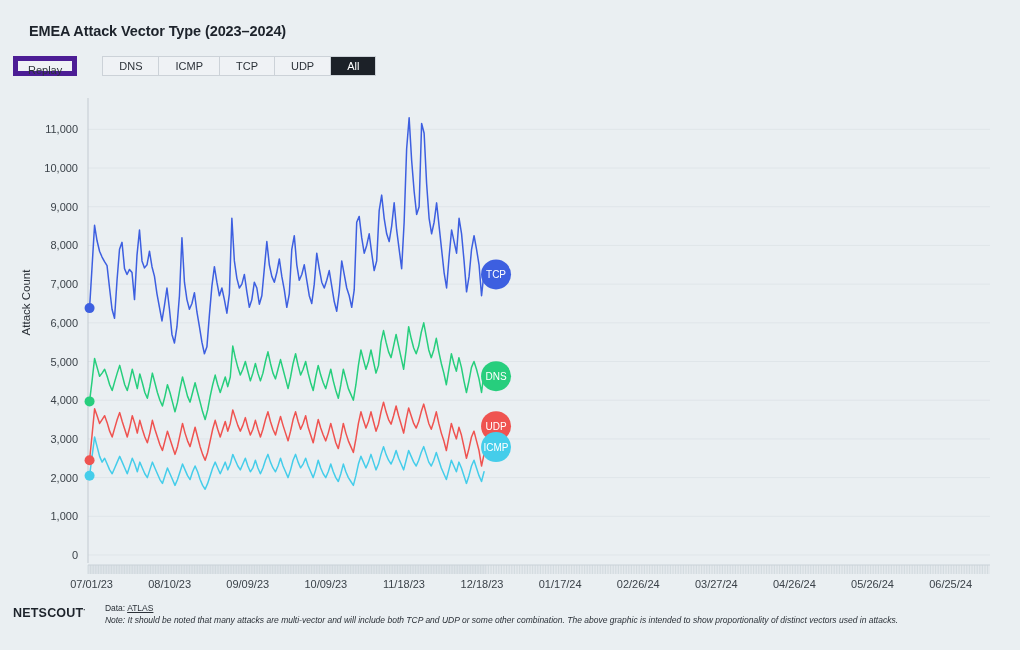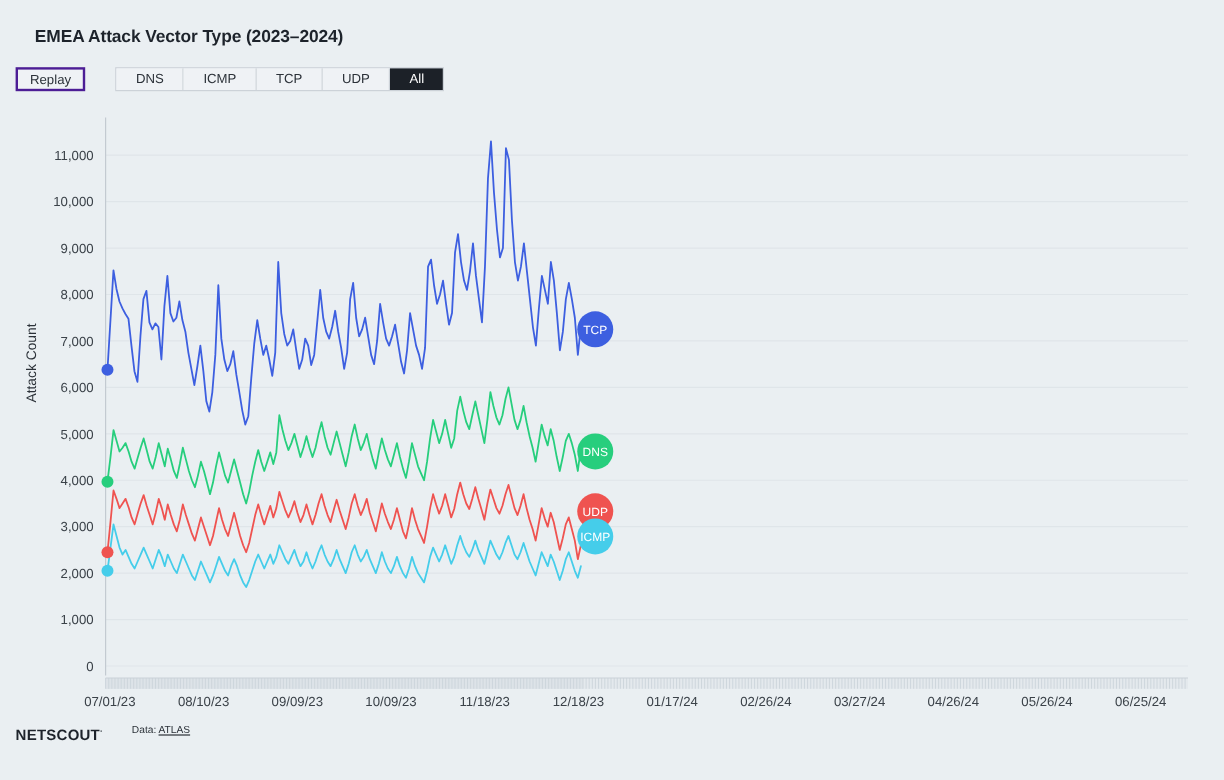--- a/index.html
+++ b/index.html
@@ -28,21 +28,21 @@
   
   #toolbar {
     position: absolute;
     left: 13px;
     top: 56px;
     display: flex;
     align-items: stretch;
     height: 20px;
   }
   .replay-btn {
-    border: 2px solid #4c1d95;
+    border: 5px solid #4c1d95;
     background: #eff2f5;
     color: #2b3138;
     font-size: 11px;
     font-family: "Liberation Sans", sans-serif;
     padding: 0 10px;
     height: 20px;
     line-height: 19px;
     box-sizing: border-box;
     cursor: pointer;
     user-select: none;
@@ -120,21 +120,21 @@
     margin-left: 13px;
     font-size: 12.5px;
     font-weight: bold;
     letter-spacing: 0.2px;
     color: #1d232b;
     white-space: nowrap;
     padding-top: 4px;
   }
   #netscout-logo sup { font-size: 7px; vertical-align: super; }
   #footer-text {
-    margin-left: 24px;
+    margin-left: 19px;
     font-size: 8.5px;
     color: #2b3138;
     line-height: 1.45;
     width: 900px;
   }
   .footer-note { font-style: italic; }
   #data-link {
     color: #2b3138;
     text-decoration: underline;
     cursor: pointer;
@@ -589,14 +589,15 @@
   </svg>
 </div>
 
 <div id="footer">
   <div id="netscout-logo"><span>NETSCOUT</span><sup>·</sup></div>
   <div id="footer-text">
     <div>
       <span>Data:</span>
       <span id="data-link">ATLAS</span>
     </div>
+    <div class="footer-note">Note: It should be noted that many attacks are multi-vector and will include both TCP and UDP or some other combination. The above graphic is intended to show proportionality of distinct vectors used in attacks.</div>
   </div>
 </div>
 
 </body></html>

